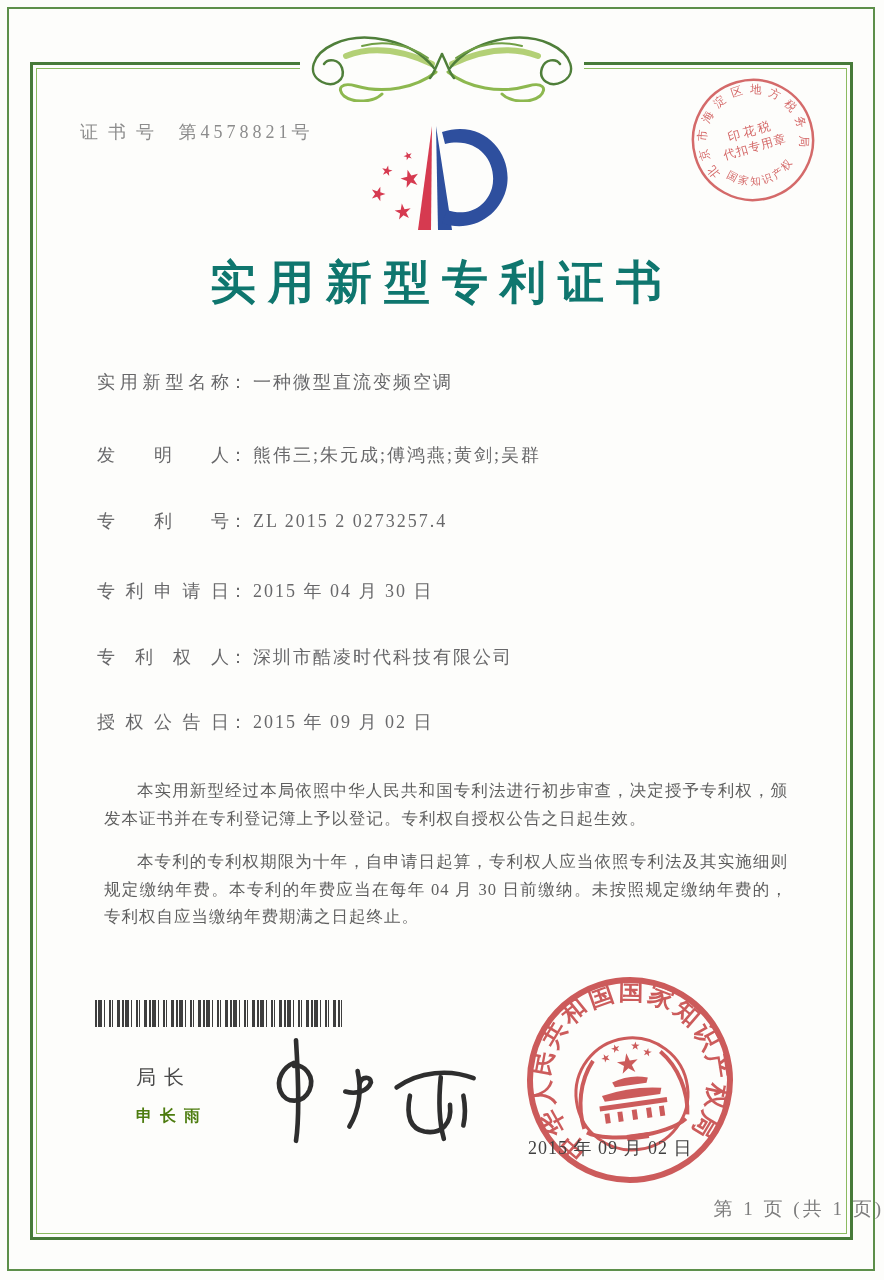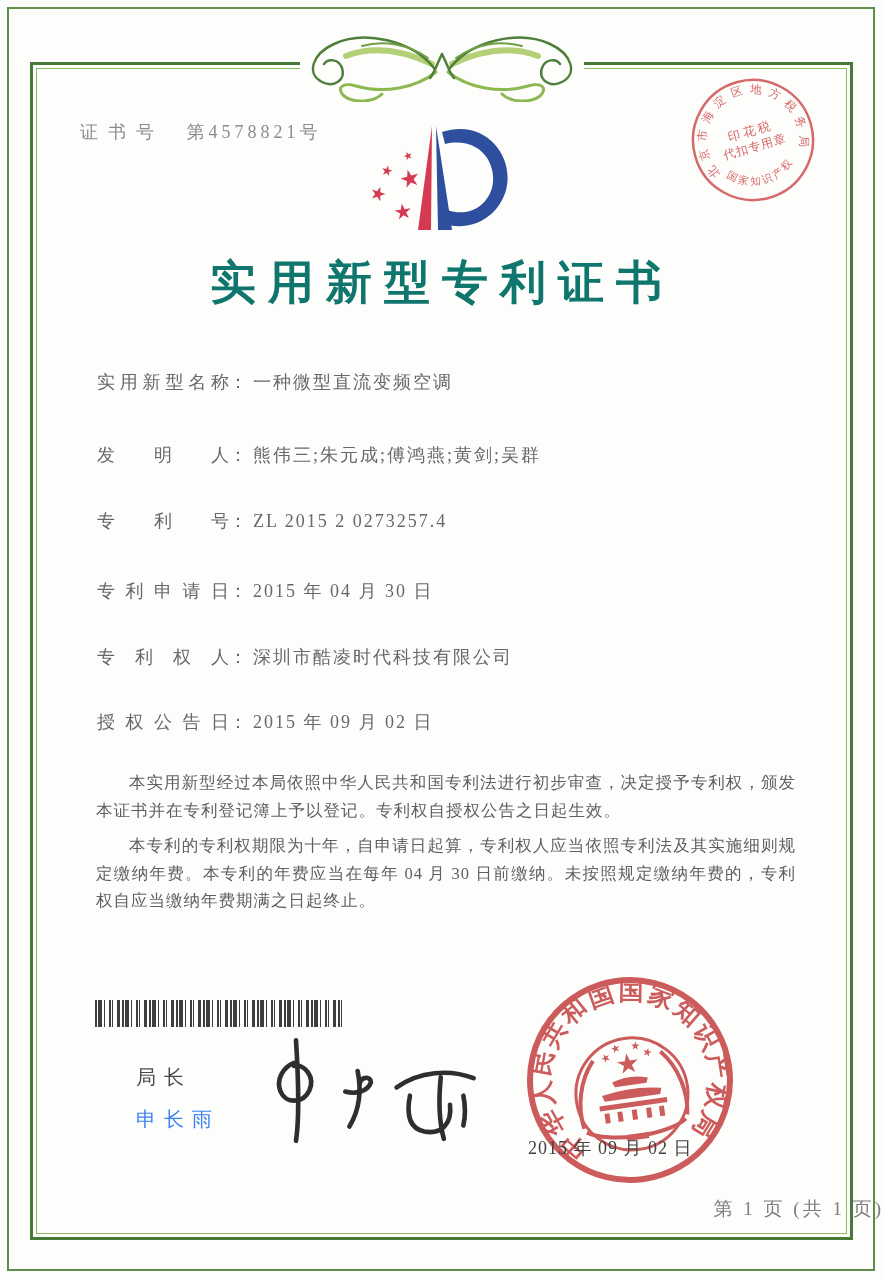--- a/index.html
+++ b/index.html
@@ -19,21 +19,21 @@
     left:30px; top:62px; width:823px; height:1178px;
     border:3px solid #477a39; outline:1px solid #8cbb60; outline-offset:-7px;
     box-sizing:border-box;
   }
 
   
   .cert-no {
     left:80px; top:120px; font-size:18px; color:#8c8c8c; white-space:nowrap;
   }
   .cert-no .lab { letter-spacing:10px; }
-  .cert-no .val { letter-spacing:4px; margin-left:18px; }
+  .cert-no .val { letter-spacing:4px; margin-left:10px; }
 
   .title {
     left:0; top:252px; width:884px; text-align:center;
     font-size:46px; font-weight:600; letter-spacing:12px; color:#0f766e;
     white-space:nowrap;
   }
 
   
   .frow {
     position:absolute; left:97px; font-size:18px; color:#68686a;
@@ -43,35 +43,35 @@
     display:inline-block; width:132px; letter-spacing:0;
     text-align:justify; text-align-last:justify; vertical-align:top;
   }
   .fcolon { margin:0 4px 0 0; }
 
   
   .body-text {
     left:88px; top:761px; width:716px; font-size:16.5px; line-height:27.6px;
     color:#5f5f5f; text-align:justify; letter-spacing:1px;
   }
-  .body-text p { margin:8px; text-indent:2em; }
+  .body-text p { margin:16px; text-indent:2em; }
 
   
   .barcode {
     left:95px; top:1000px; width:247px; height:27px; opacity:.85;
     background:repeating-linear-gradient(90deg,
       #1c1c1c 0 2px, transparent 2px 3px,
       #1c1c1c 3px 7px, transparent 7px 9px,
       #1c1c1c 9px 10px, transparent 10px 14px,
       #1c1c1c 14px 16px, transparent 16px 17px,
       #1c1c1c 17px 18px, transparent 18px 22px,
       #1c1c1c 22px 25px, transparent 25px 27px);
   }
   .director-title { left:136px; top:1064px; font-size:20px; color:#4a4a4a; letter-spacing:8px; }
-  .director-name  { left:136px; top:1106px; font-size:20px; color:#3b82f6; letter-spacing:8px; }
+  .director-name  { left:136px; top:1106px; font-size:16px; color:#4d7c0f; letter-spacing:8px;font-weight:bold; }
 
   .stamp-date {
     left:528px; top:1136px; font-size:18px; color:#414141;
     letter-spacing:1px; white-space:nowrap; z-index:5;
   }
   .footer {
     left:0; top:1196px; width:884px; text-align:right;
     font-size:19px; color:#7d7d7d; letter-spacing:3px;
   }
 

